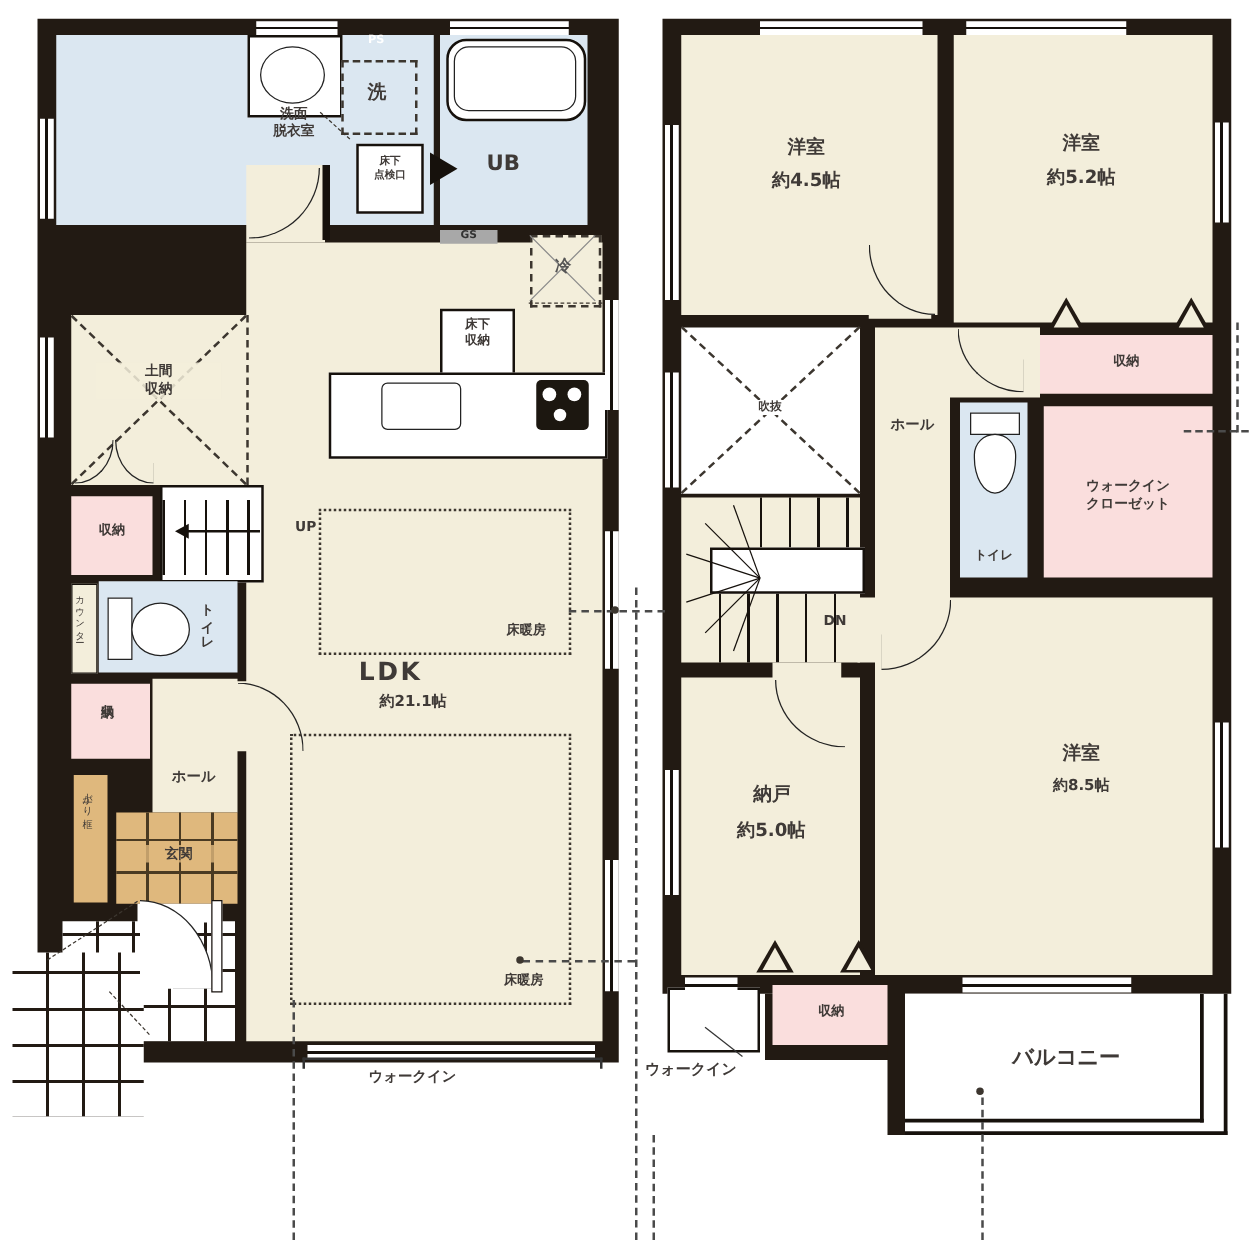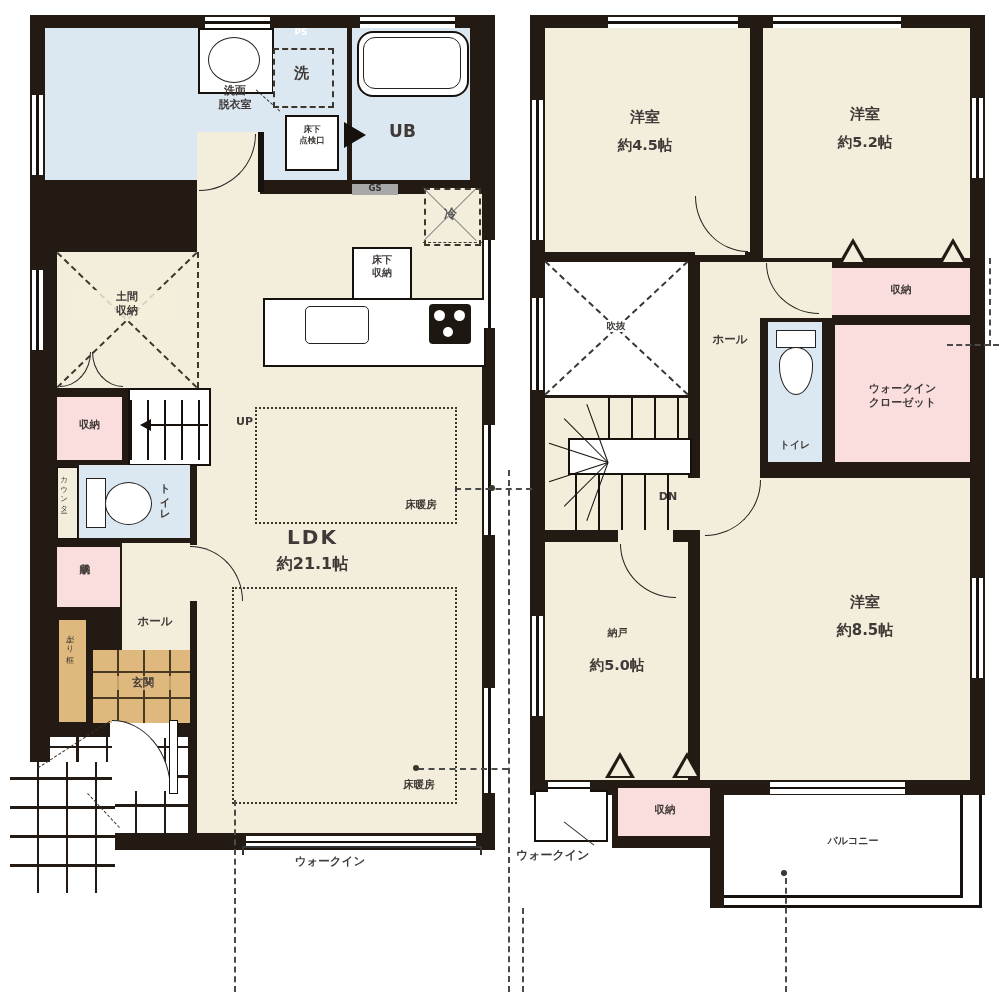--- a/index.html
+++ b/index.html
@@ -131,21 +131,21 @@
   <div class="lbl" style="left:352px;top:253px;width:60px;font-size:10px;">床下
 収納</div>
   <div class="abs white" style="left:263px;top:298px;width:219px;height:65px;border:2px solid #16110c;"></div>
   <div class="abs" style="left:305px;top:306px;width:62px;height:36px;border:1.7px solid #222;border-radius:5px;background:#fff;"></div>
   <div class="abs" style="left:429px;top:304px;width:42px;height:40px;background:#1c1710;border-radius:4px;"></div>
   <div class="abs" style="left:434px;top:310px;width:11px;height:11px;border-radius:50%;background:#fff;"></div>
   <div class="abs" style="left:454px;top:310px;width:11px;height:11px;border-radius:50%;background:#fff;"></div>
   <div class="abs" style="left:443px;top:327px;width:10px;height:10px;border-radius:50%;background:#fff;"></div>
 
   <div class="lbl" style="left:255px;top:524px;width:115px;font-size:20px;letter-spacing:2px;">LDK</div>
-  <div class="lbl" style="left:245px;top:554px;width:135px;font-size:16px;">約21.1帖</div>
+  <div class="lbl" style="left:263px;top:554px;width:135px;font-size:12px;">約21.1帖</div>
   <div class="dotrect" style="left:255px;top:407px;width:198px;height:113px;"></div>
   <div class="lbl" style="left:390px;top:498px;width:62px;font-size:10.5px;background:var(--floor);">床暖房</div>
   <div class="dotrect" style="left:232px;top:587px;width:221px;height:213px;"></div>
   <div class="lbl" style="left:388px;top:778px;width:62px;font-size:10.5px;background:var(--floor);">床暖房</div>
 
   <div class="winh" style="left:205px;top:17px;width:65px;height:11px;"></div>
   <div class="winh" style="left:360px;top:17px;width:95px;height:11px;"></div>
   <div class="winv" style="left:32px;top:95px;width:11px;height:80px;"></div>
   <div class="winv" style="left:32px;top:270px;width:11px;height:80px;"></div>
   <div class="winv" style="left:484px;top:240px;width:11px;height:88px;"></div>
@@ -201,46 +201,46 @@
   <div class="fan" style="left:546px;top:462px;width:62px;transform:rotate(18deg);"></div>
   <div class="fan" style="left:546px;top:462px;width:62px;transform:rotate(45deg);"></div>
   <div class="fan" style="left:546px;top:462px;width:62px;transform:rotate(70deg);"></div>
   <div class="fan" style="left:546px;top:462px;width:62px;transform:rotate(-18deg);"></div>
   <div class="fan" style="left:546px;top:462px;width:62px;transform:rotate(-45deg);"></div>
   <div class="fan" style="left:546px;top:462px;width:62px;transform:rotate(-70deg);"></div>
   <div class="room" style="left:686px;top:478px;width:16px;height:52px;"></div>
   <div class="lbl" style="left:648px;top:490px;width:40px;font-size:11px;">DN</div>
 
   <div class="room" style="left:545px;top:542px;width:143px;height:238px;"></div>
-  <div class="lbl" style="left:585px;top:626px;width:65px;font-size:10px;">納戸</div>
+  <div class="lbl" style="left:585px;top:626px;width:65px;font-size:15px;">納戸</div>
   <div class="lbl" style="left:557px;top:656px;width:120px;font-size:14.5px;">約5.0帖</div>
   <div class="room" style="left:618px;top:530px;width:55px;height:14px;"></div>
   <div class="arc bl" style="left:620px;top:544px;width:55px;height:53px;"></div>
   <div class="tri-up" style="left:605px;top:752px;"></div>
   <div class="tri-up-i" style="left:610px;top:758px;"></div>
   <div class="tri-up" style="left:672px;top:752px;"></div>
   <div class="tri-up-i" style="left:677px;top:758px;"></div>
 
   <div class="room" style="left:700px;top:478px;width:270px;height:302px;"></div>
   <div class="lbl" style="left:825px;top:593px;width:80px;font-size:15px;">洋室</div>
-  <div class="lbl" style="left:805px;top:621px;width:120px;font-size:15px;">約8.5帖</div>
+  <div class="lbl" style="left:805px;top:621px;width:120px;font-size:12px;">約8.5帖</div>
   <div class="arc br" style="left:705px;top:480px;width:55px;height:55px;"></div>
 
   <div class="room pink" style="left:618px;top:788px;width:94px;height:48px;"></div>
   <div class="lbl" style="left:618px;top:803px;width:94px;font-size:10.5px;">収納</div>
 
   <div class="abs white" style="left:534px;top:790px;width:70px;height:48px;border:2.5px solid #16110c;"></div>
   <div class="xline" style="left:560px;top:833px;width:38px;transform:rotate(38deg);border-top:1.6px solid #333;"></div>
   <div class="lbl" style="left:516px;top:848px;width:150px;font-size:12px;text-align:left;">ウォークイン</div>
 
   <div class="abs" style="left:710px;top:782px;width:14px;height:126px;background:var(--wall);"></div>
   <div class="abs white" style="left:724px;top:795px;width:236px;height:100px;border-bottom:3px solid #16110c;border-right:3px solid #16110c;"></div>
   <div class="abs" style="left:724px;top:905px;width:258px;height:3px;background:#16110c;"></div>
   <div class="abs" style="left:979px;top:795px;width:3px;height:113px;background:#16110c;"></div>
-  <div class="lbl" style="left:788px;top:835px;width:130px;font-size:10px;font-family:Liberation Mono, monospace;">バルコニー</div>
+  <div class="lbl" style="left:788px;top:835px;width:130px;font-size:17px;">バルコニー</div>
 
   <div class="winh" style="left:608px;top:17px;width:130px;height:11px;"></div>
   <div class="winh" style="left:773px;top:17px;width:128px;height:11px;"></div>
   <div class="winv" style="left:532px;top:100px;width:11px;height:140px;"></div>
   <div class="winv" style="left:532px;top:298px;width:11px;height:92px;"></div>
   <div class="winv" style="left:532px;top:616px;width:11px;height:100px;"></div>
   <div class="winv" style="left:972px;top:98px;width:11px;height:80px;"></div>
   <div class="winv" style="left:972px;top:578px;width:11px;height:100px;"></div>
   <div class="winh" style="left:770px;top:782px;width:135px;height:12px;"></div>
   <div class="winh" style="left:548px;top:782px;width:42px;height:12px;"></div>

